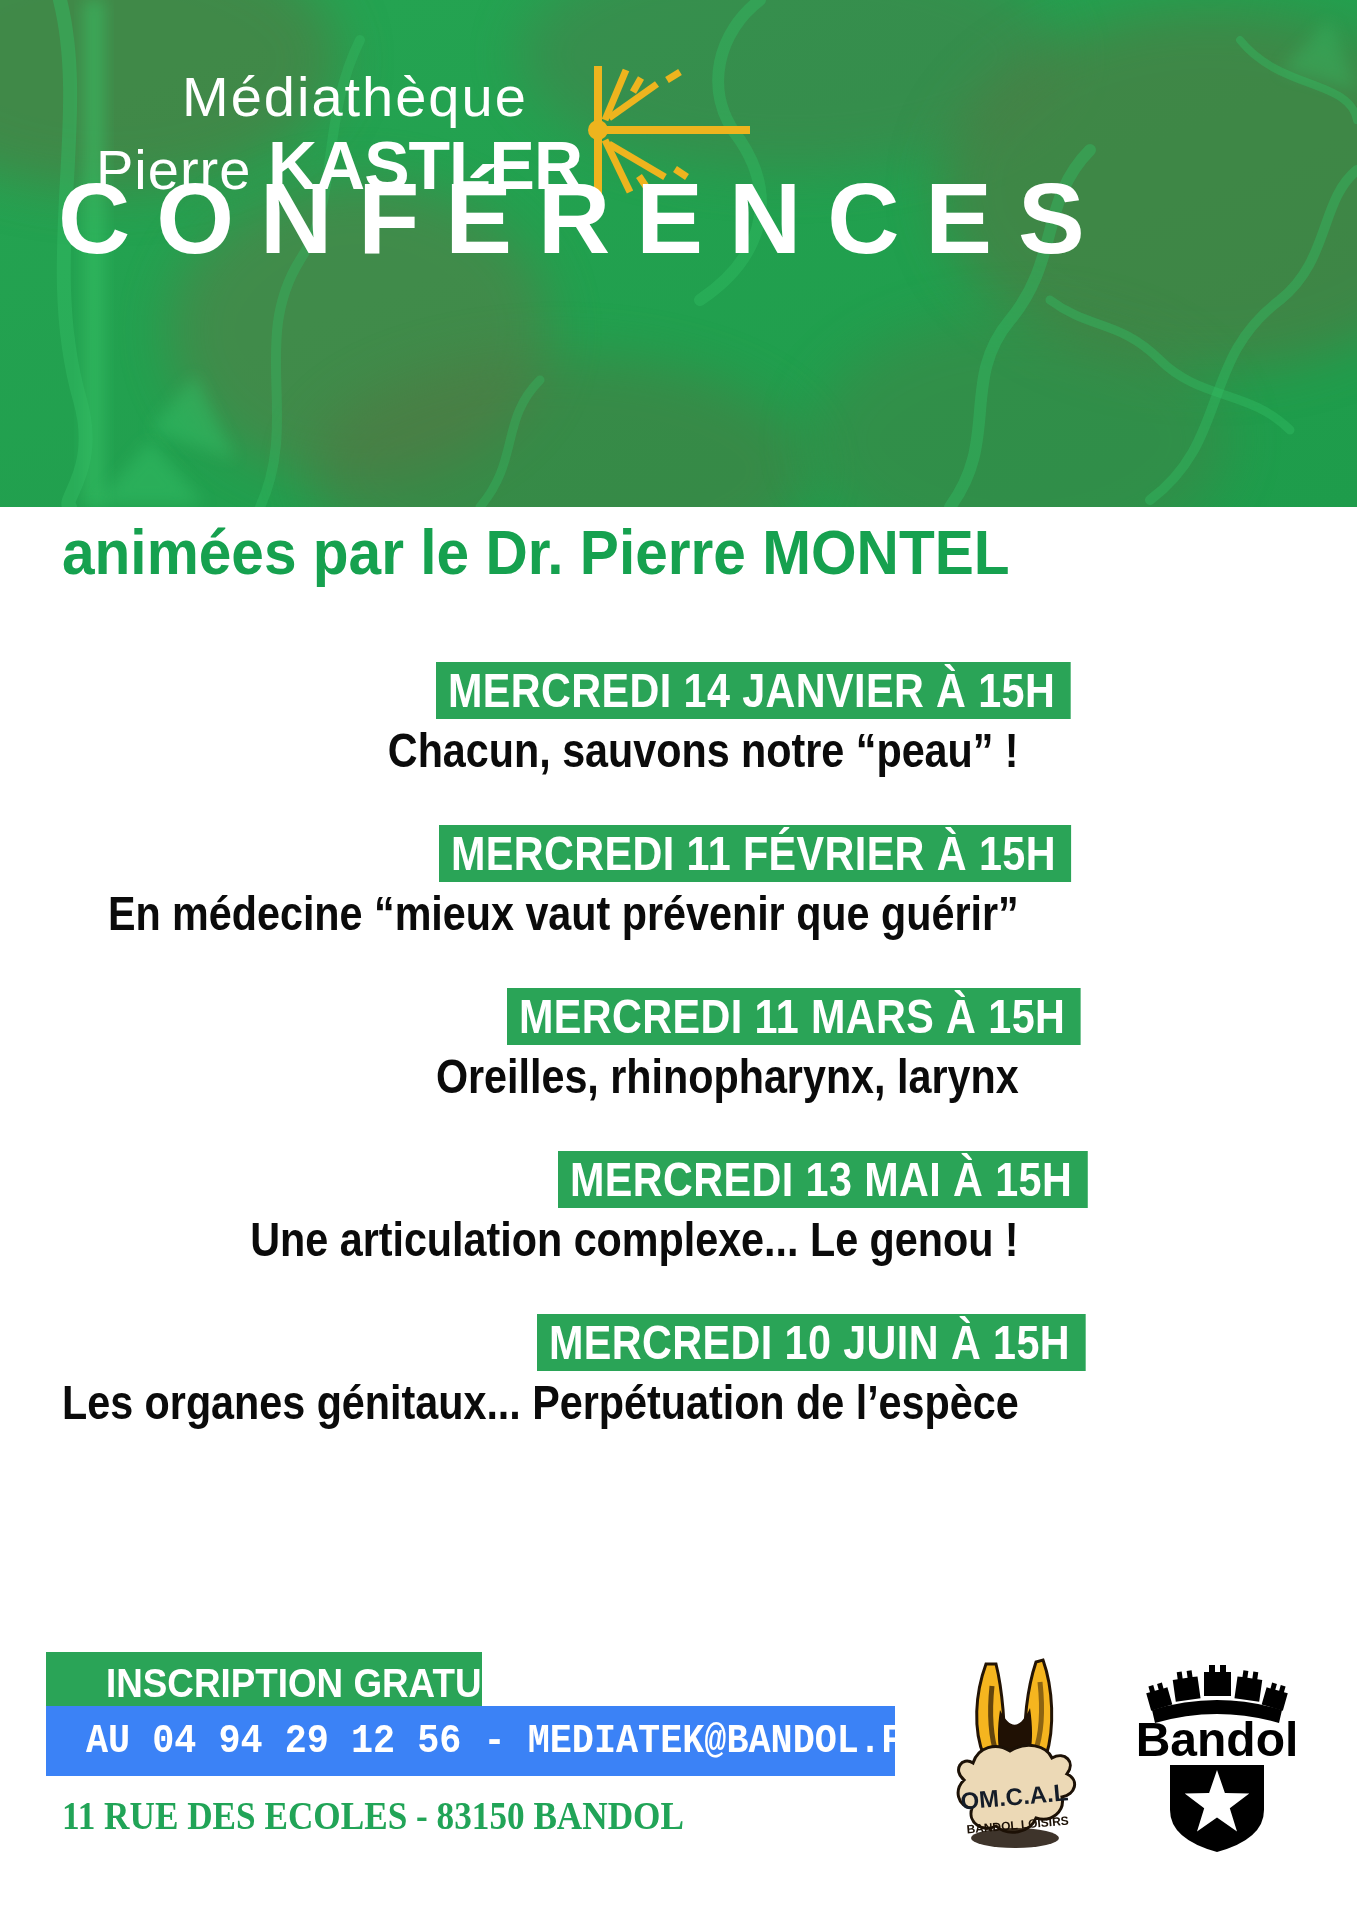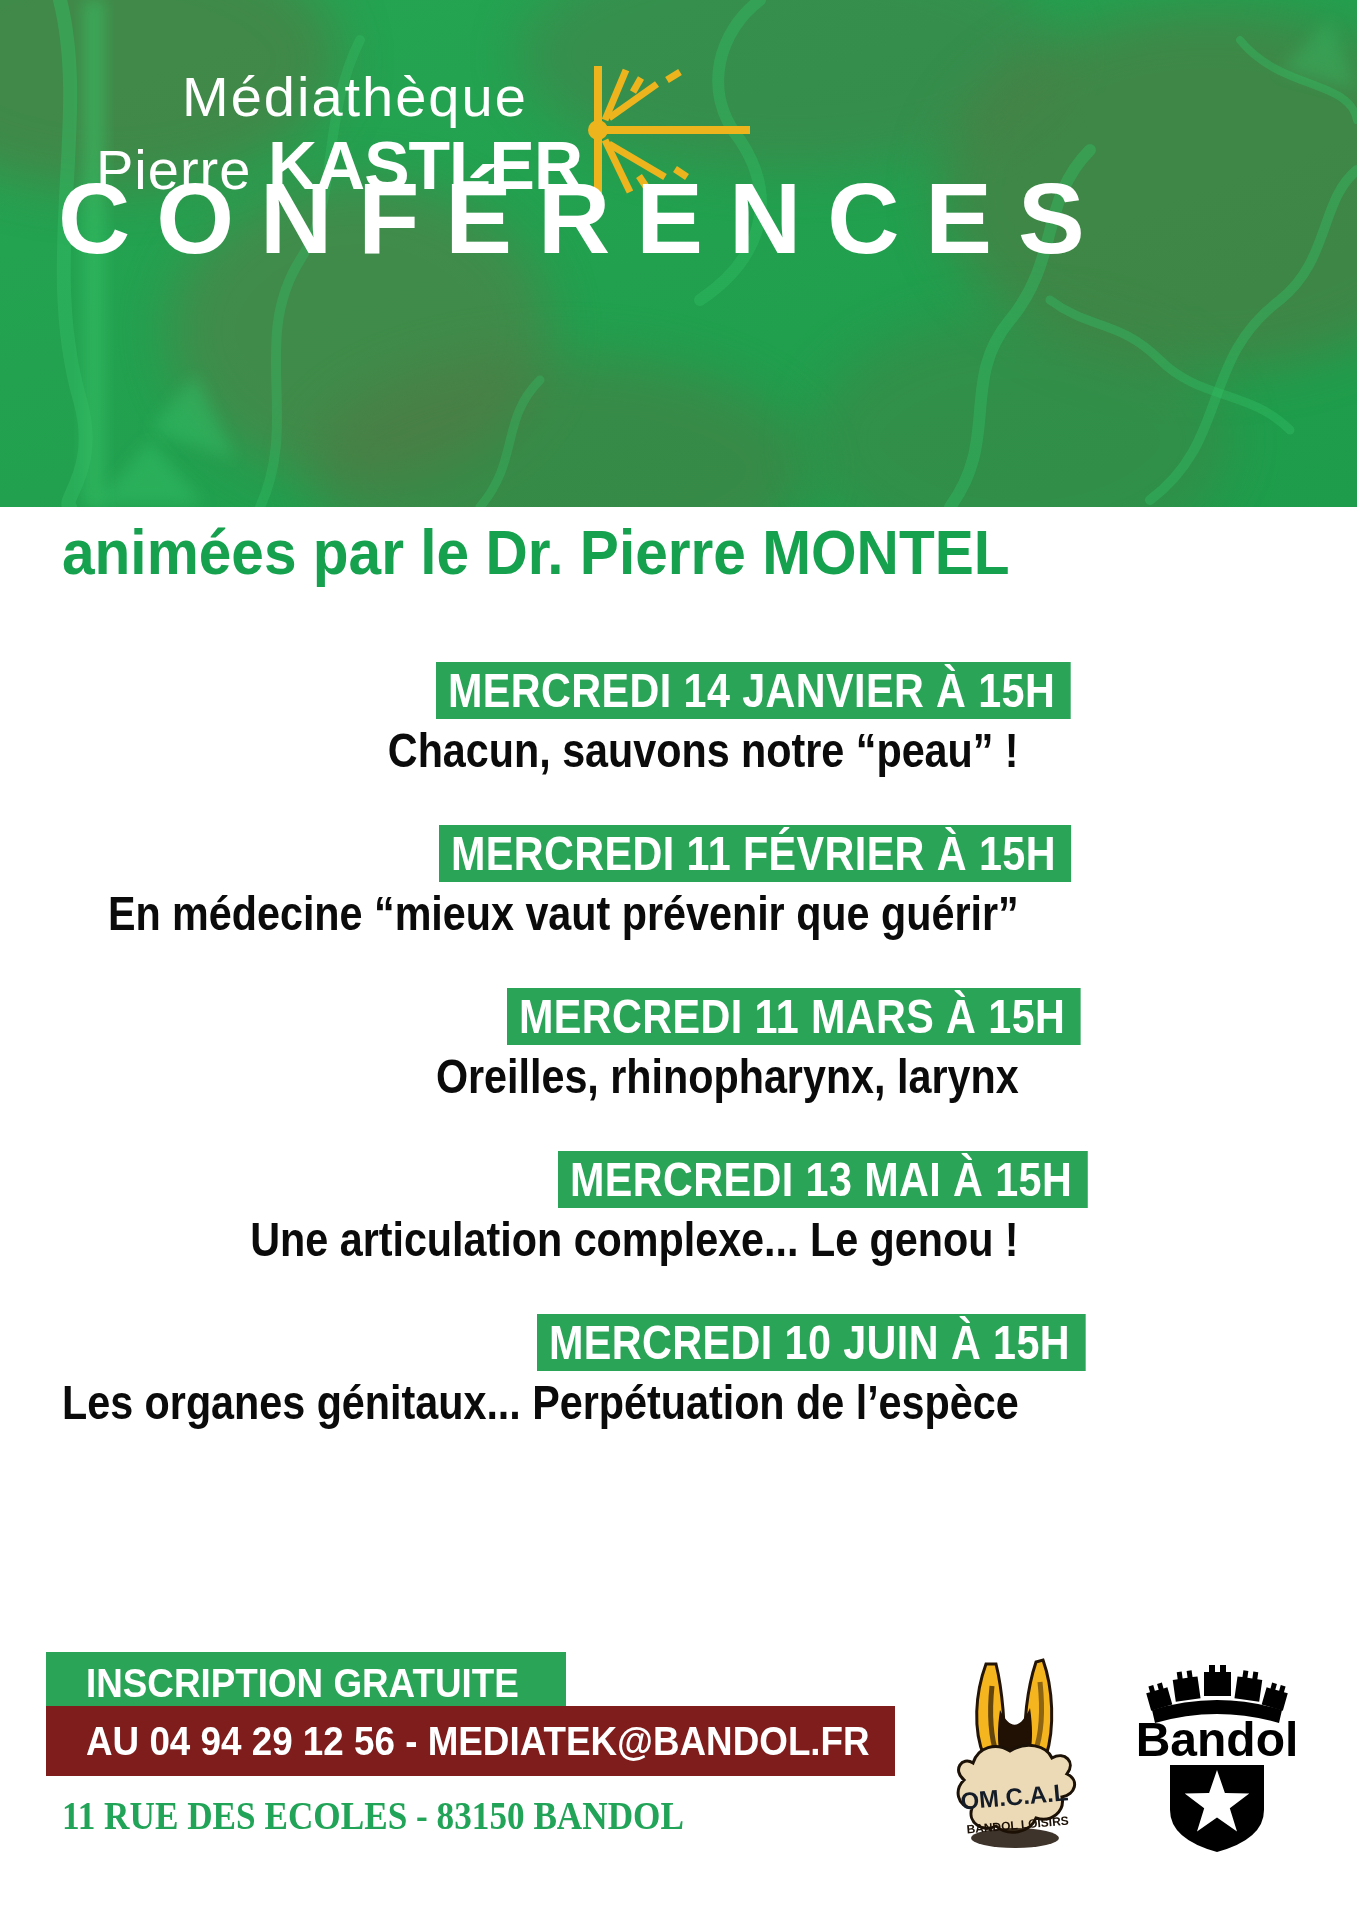--- a/index.html
+++ b/index.html
@@ -33,24 +33,24 @@
     font-size:48px;font-weight:700;line-height:57px;letter-spacing:.5px;
     padding:0 18px 0 14px;white-space:nowrap;
     transform:scaleX(.86);transform-origin:0 50%;
   }
   .event-topic{
     margin-top:4px;color:#0b0b0b;font-size:48px;font-weight:700;line-height:56px;
     white-space:nowrap;transform:scaleX(.86);transform-origin:0 50%;
   }
   
   .register{position:absolute;left:46px;top:1652px;color:#ffffff;font-weight:700;}
-  .reg1{width:520px;height:54px;background:#2aa457;}
+  .reg1{width:416px;height:54px;background:#2aa457;padding-left:20px;}
   .reg1 .cond{display:inline-block;margin:9px 0 0 40px;font-size:40px;white-space:nowrap;
     transform:scaleX(.92);transform-origin:0 0;}
-  .reg2{width:849px;height:70px;background:#7f1d1d;}
+  .reg2{width:849px;height:70px;background:#3b82f6;font-family:Liberation Mono, monospace;}
   .reg2 .cond{display:inline-block;margin:13px 0 0 40px;font-size:40px;white-space:nowrap;
     transform:scaleX(.92);transform-origin:0 0;}
   
   .address{
     position:absolute;left:62px;top:1792px;color:#21a457;
     font-family:"Liberation Serif",serif;font-size:40px;font-weight:700;white-space:nowrap;
     transform:scaleX(.88);transform-origin:0 0;
   }
   
   .omcal-logo{position:absolute;left:948px;top:1652px;}

